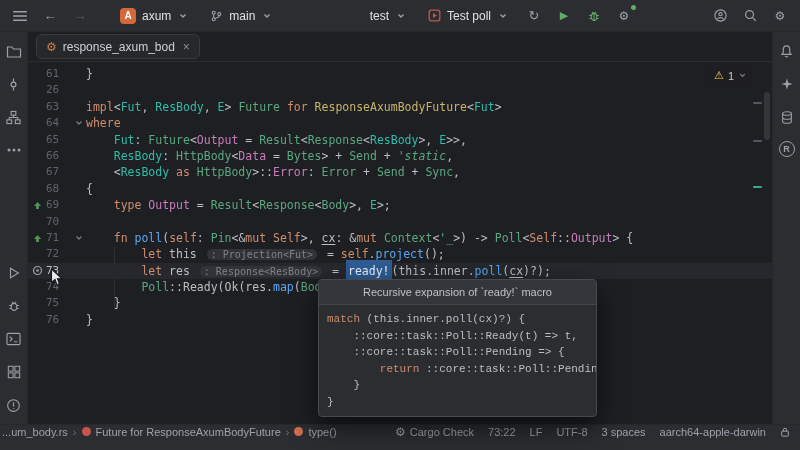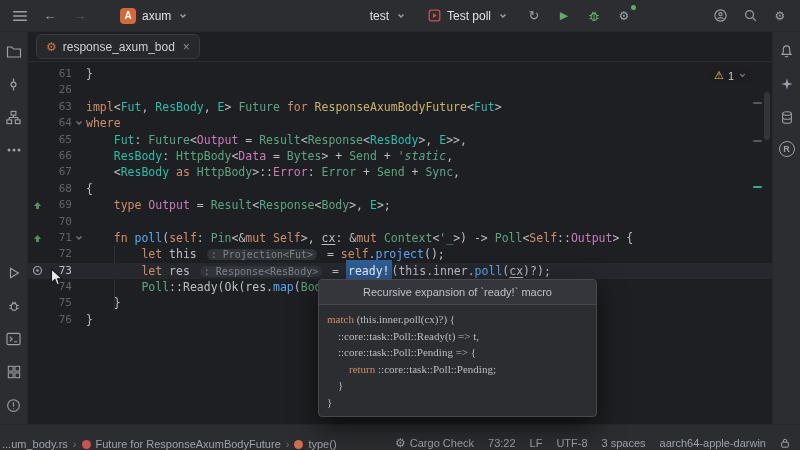--- a/index.html
+++ b/index.html
@@ -41,21 +41,21 @@
   .tab .file-ico{color:#d07a43;font-size:12px;line-height:1}
   .tab .close{color:#8b8e95;font-size:12px;margin-left:2px}
 
   .editor{flex:1;position:relative;overflow:hidden;background:var(--bg-editor,#1e1f22)}
   .lines{position:absolute;inset:0;padding-top:4px}
   .row{display:flex;height:16.4px;line-height:16.4px;font-family:"DejaVu Sans Mono",monospace;
     font-size:11.5px;white-space:pre}
   .row.cur{background:#26282e}
   .slot{display:flex;align-items:center;justify-content:center}
   .s1{width:18px}.s2{width:14px}
-  .ln{width:26px;text-align:right;color:#5f646b;font-size:11px}
+  .ln{width:26px;text-align:left;color:#5f646b;font-size:11px}
   .row.cur .ln{color:#bcbec4}
   .codeln{white-space:pre}
   .tok.d{color:#bcbec4}
   .tok.k{color:var(--keyword,#cf8e6d)}
   .tok.tp{color:var(--type-param-teal,#2fbcab)}
   .tok.ty{color:var(--type-green,#5ca780)}
   .tok.st{color:var(--struct-yellow,#c9b46b)}
   .tok.as{color:var(--assoc-purple,#c77dbb);}
   .tok.lt{color:var(--type-green,#5ca780);font-style:italic}
   .tok.fn{color:var(--function-blue,#57a8f5)}
@@ -69,26 +69,26 @@
   .inspections .warn{color:var(--warning-yellow,#f2c55c);font-size:11px}
   .stripe-mark{position:absolute;right:10px;width:9px;height:2px;border-radius:1px}
   .scroll-thumb{position:absolute;right:2px;top:30px;width:6px;height:48px;background:#45484d;
     border-radius:3px;opacity:.55}
 
   
   .popup{position:absolute;left:318px;top:279px;width:277px;z-index:50;background:var(--bg-panel,#2b2d30);
     border:1px solid #474951;border-radius:4px;box-shadow:0 10px 28px rgba(0,0,0,.6);overflow:hidden}
   .popup-title{height:24px;line-height:24px;text-align:center;font-size:11px;color:#bec1c7;
     background:#34363b;border-bottom:1px solid #44464c}
-  .popup-code{padding:6px 8px;font-family:Liberation Serif, serif;font-size:11px;
+  .popup-code{padding:6px 8px;font-family:Liberation Mono, monospace;font-size:11px;
     line-height:16.5px;white-space:pre;color:#bcbec4}
 
   
   .statusbar{height:26px;box-sizing:border-box;background:var(--bg-panel,#2b2d30);
-    border-top:1px solid #26282b;display:flex;align-items:flex-end;padding:0 10px 0 2px;
+    border-top:1px solid #26282b;display:flex;align-items:center;padding:0 10px 12px 2px;
     font-size:11px;color:var(--muted,#9da2ab);overflow:hidden}
   .crumbs{display:flex;align-items:center;gap:5px;white-space:nowrap}
   .crumb-sep{color:#6f737a}
   .crumb-ico{width:9px;height:9px;border-radius:50%;display:inline-block}
   .impl-ico{background:#c75450}
   .fn-ico{background:#cf6e4f}
   .sb-right{margin-left:auto;display:flex;align-items:center;gap:14px;white-space:nowrap}
   .sb-item{display:flex;align-items:center;gap:4px}
   .glyph-gear{font-size:12px;color:var(--muted,#9da2ab)}
 
@@ -115,20 +115,36 @@
     <span class="tb-widget" style="margin-left:14px">
       <span class="proj-badge">A</span>
       <span>axum</span>
       <span class="chev">
         <svg width="10" height="10" viewBox="0 0 10 10">
             <path d="M2.5 3.5 L5 6 L7.5 3.5" stroke="#9da0a8" stroke-width="1.4" fill="none"></path>
           </svg>
       </span>
     </span>
 
+    <span class="tb-widget">
+      <span>
+        <svg width="13" height="14" viewBox="0 0 14 14" fill="none" stroke="#9da0a8" stroke-width="1.2">
+            <circle cx="4" cy="3.5" r="1.6"></circle>
+            <circle cx="4" cy="10.5" r="1.6"></circle>
+            <circle cx="10" cy="5" r="1.6"></circle>
+            <path d="M4 5.1 V8.9 M10 6.6 C10 9.2 6.5 8.6 5.3 9.7"></path>
+          </svg>
+      </span>
+      <span>main</span>
+      <span class="chev">
+        <svg width="10" height="10" viewBox="0 0 10 10">
+            <path d="M2.5 3.5 L5 6 L7.5 3.5" stroke="#9da0a8" stroke-width="1.4" fill="none"></path>
+          </svg>
+      </span>
+    </span>
 
     <span class="spacer"></span>
 
     <span class="tb-widget">
       <span>test</span>
       <span class="chev">
         <svg width="10" height="10" viewBox="0 0 10 10">
             <path d="M2.5 3.5 L5 6 L7.5 3.5" stroke="#9da0a8" stroke-width="1.4" fill="none"></path>
           </svg>
       </span>

